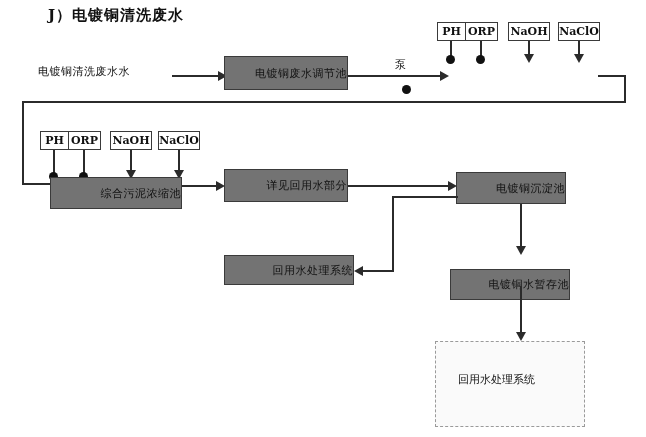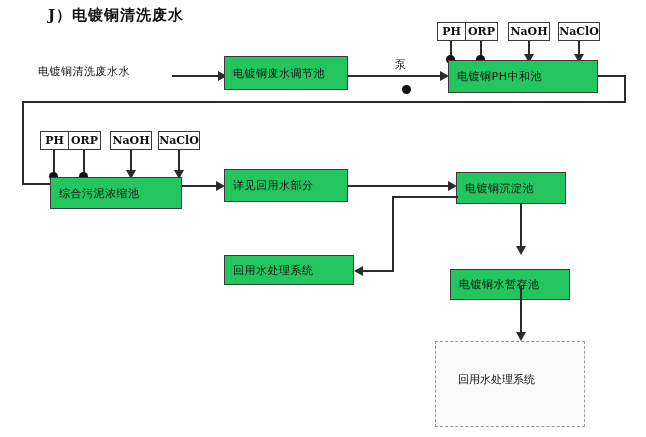--- a/index.html
+++ b/index.html
@@ -23,27 +23,28 @@
   .arrow{position:absolute;width:0;height:0;}
   .arrow-r{border-top:5px solid transparent;border-bottom:5px solid transparent;border-left:9px solid #2b2b2b;}
   .arrow-d{border-left:5px solid transparent;border-right:5px solid transparent;border-top:9px solid #2b2b2b;}
   .arrow-l{border-top:5px solid transparent;border-bottom:5px solid transparent;border-right:9px solid #2b2b2b;}
 
   .dot{position:absolute;width:9px;height:9px;border-radius:50%;background:#111;}
 
   .box{
     position:absolute;
     border:1.5px solid #3a3a3a;
-    background:#22c55e;
+    background:#737373;
     box-sizing:border-box;
     display:flex;
     align-items:center;
     font-size:11px;
     color:#111;
     letter-spacing:.5px;
+    justify-content:flex-end;
   }
   .box .txt{padding-left:8px;white-space:nowrap;}
 
   .chem{
     position:absolute;
     border:1.5px solid #3a3a3a;
     background:#ffffff;
     box-sizing:border-box;
     height:19px;
     display:flex;
@@ -122,23 +123,20 @@
   <div class="ln lnv" style="left:450px;top:41px;height:18px;"></div>
   <div class="dot" style="left:446px;top:55px;"></div>
   <div class="ln lnv" style="left:480px;top:41px;height:18px;"></div>
   <div class="dot" style="left:476px;top:55px;"></div>
 
   <div class="ln lnv" style="left:528px;top:41px;height:15px;"></div>
   <div class="arrow arrow-d" style="left:524px;top:54px;"></div>
   <div class="ln lnv" style="left:578px;top:41px;height:15px;"></div>
   <div class="arrow arrow-d" style="left:574px;top:54px;"></div>
 
-  <div class="box" style="left:448px;top:60px;width:150px;height:33px;">
-    <span class="txt">电镀铜PH中和池</span>
-  </div>
 
   <div class="ln lnh" style="left:598px;top:75px;width:28px;"></div>
   <div class="ln lnv" style="left:624px;top:75px;height:28px;"></div>
   <div class="ln lnh" style="left:22px;top:101px;width:604px;"></div>
   <div class="ln lnv" style="left:22px;top:101px;height:84px;"></div>
   <div class="ln lnh" style="left:22px;top:183px;width:36px;"></div>
 
   <div class="chem" style="left:40px;top:131px;width:29px;">
     <span>PH</span>
   </div>

